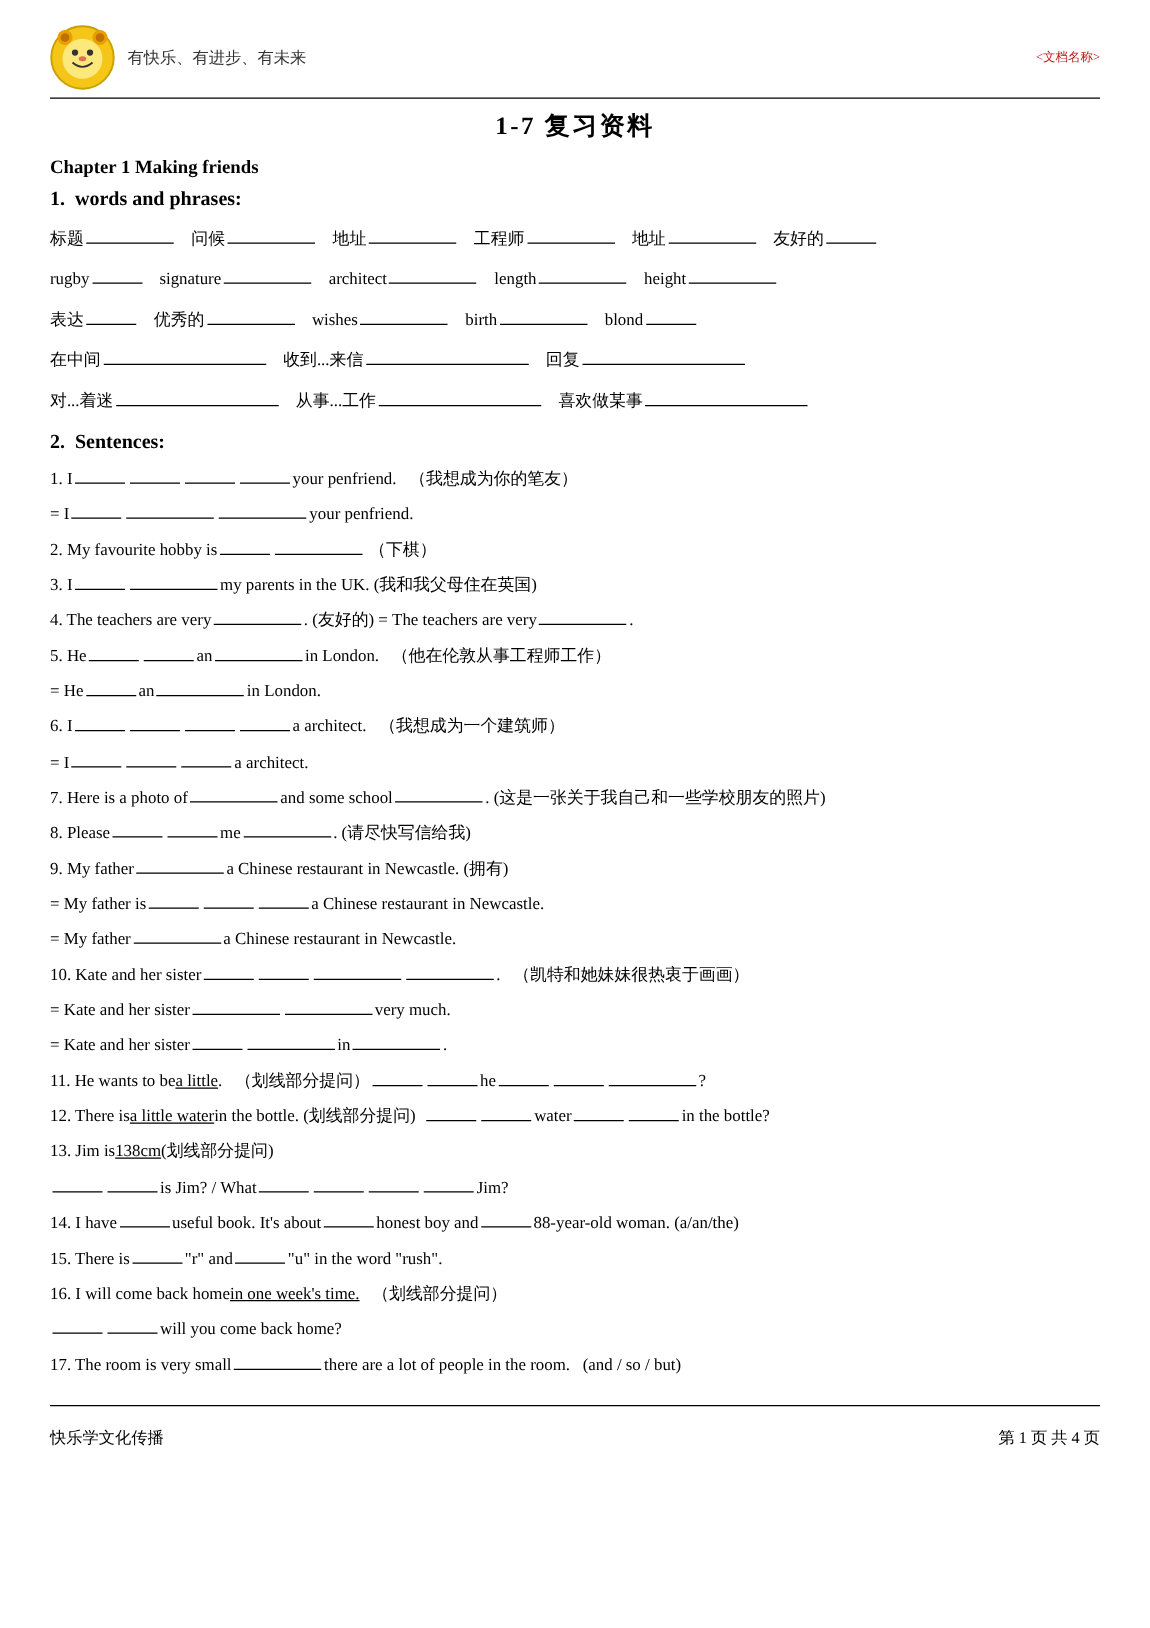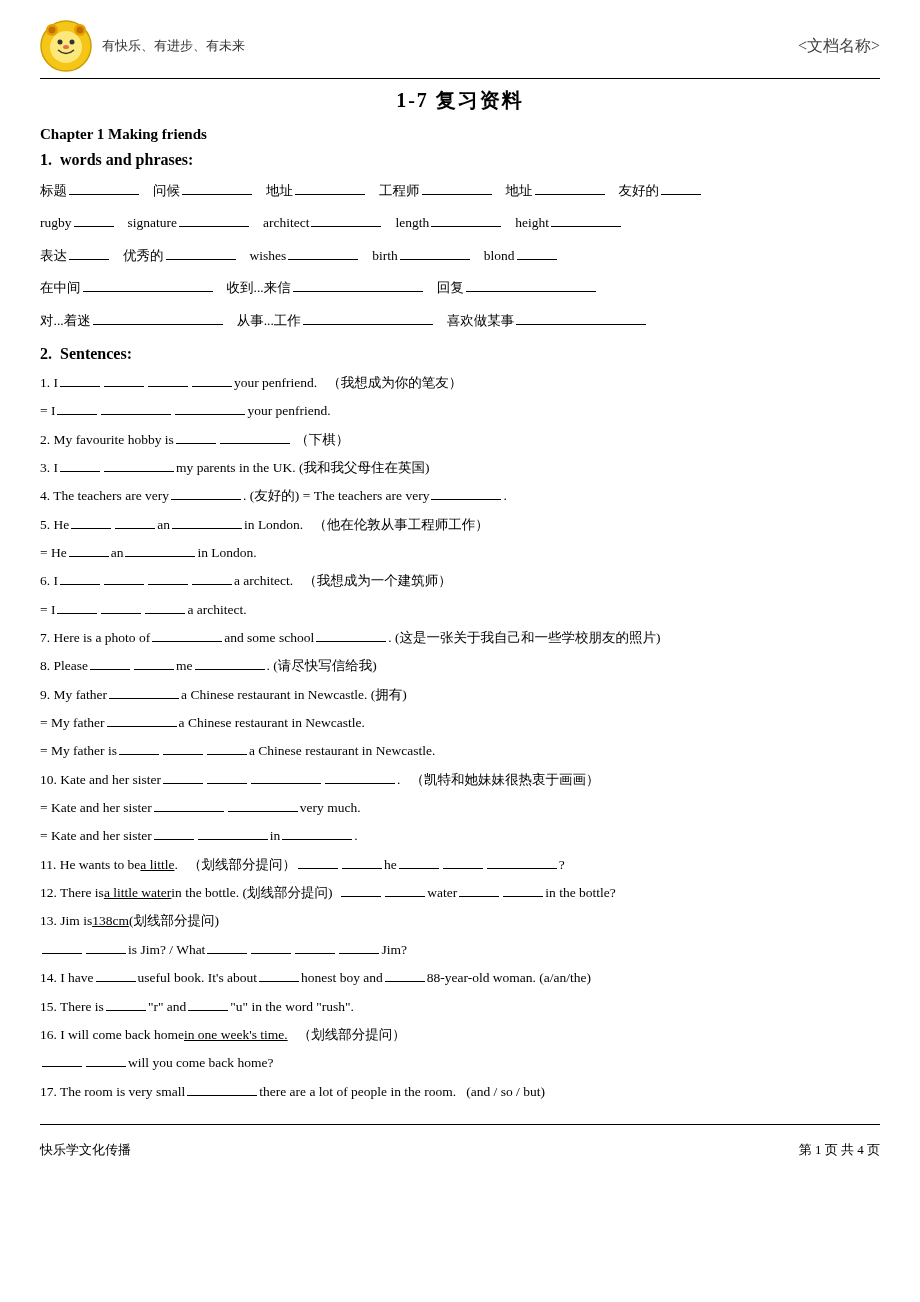--- a/index.html
+++ b/index.html
@@ -27,22 +27,22 @@
     }
     .logo {
       width: 52px;
       height: 52px;
     }
     .header-slogan {
       font-size: 13px;
       color: #333;
     }
     .header-docname {
-      font-size: 16px;
-      color: #404040;
+      font-size: 10px;
+      color: #b91c1c;
       margin-left: 17px;
     }
     .title {
       text-align: center;
       font-size: 20px;
       font-weight: bold;
       margin: 8px 0 12px 0;
       letter-spacing: 2px;
     }
     .chapter-title {
@@ -213,24 +213,24 @@
   </div>
 
   <div class="sentence-line">
     8. Please <span class="blank blank-sm"></span><span class="blank blank-sm"></span> me <span class="blank blank-md"></span>. (请尽快写信给我)
   </div>
 
   <div class="sentence-line">
     9. My father <span class="blank blank-md"></span> a Chinese restaurant in Newcastle. (拥有)
   </div>
   <div class="sentence-line">
+    = My father is <span class="blank blank-sm"></span><span class="blank blank-sm"></span><span class="blank blank-sm"></span> a Chinese restaurant in Newcastle.
+  </div>
+  <div class="sentence-line">
     = My father <span class="blank blank-md"></span> a Chinese restaurant in Newcastle.
-  </div>
-  <div class="sentence-line">
-    = My father is <span class="blank blank-sm"></span><span class="blank blank-sm"></span><span class="blank blank-sm"></span> a Chinese restaurant in Newcastle.
   </div>
 
   <div class="sentence-line">
     10. Kate and her sister <span class="blank blank-sm"></span><span class="blank blank-sm"></span><span class="blank blank-md"></span><span class="blank blank-md"></span>.&nbsp;&nbsp; （凯特和她妹妹很热衷于画画）
   </div>
   <div class="sentence-line">
     = Kate and her sister <span class="blank blank-md"></span><span class="blank blank-md"></span> very much.
   </div>
   <div class="sentence-line">
     = Kate and her sister <span class="blank blank-sm"></span><span class="blank blank-md"></span> in <span class="blank blank-md"></span>.

